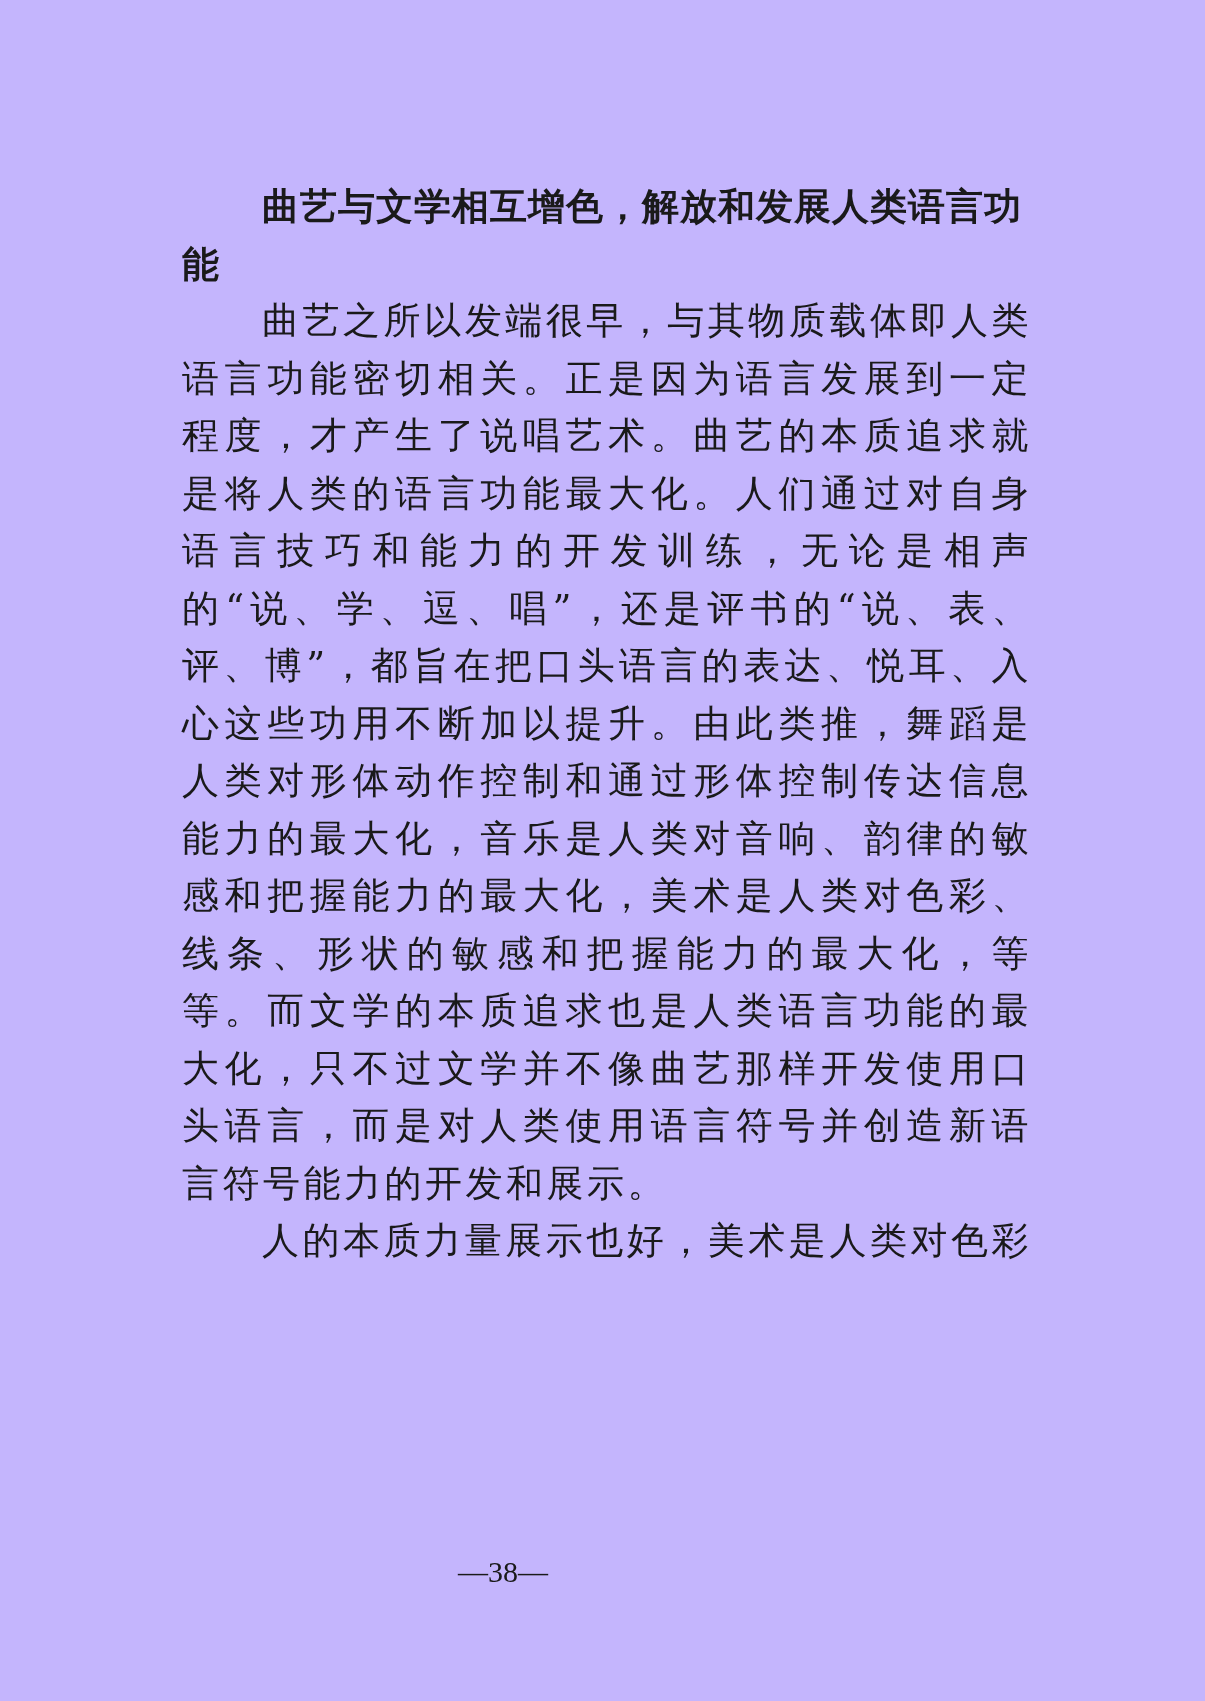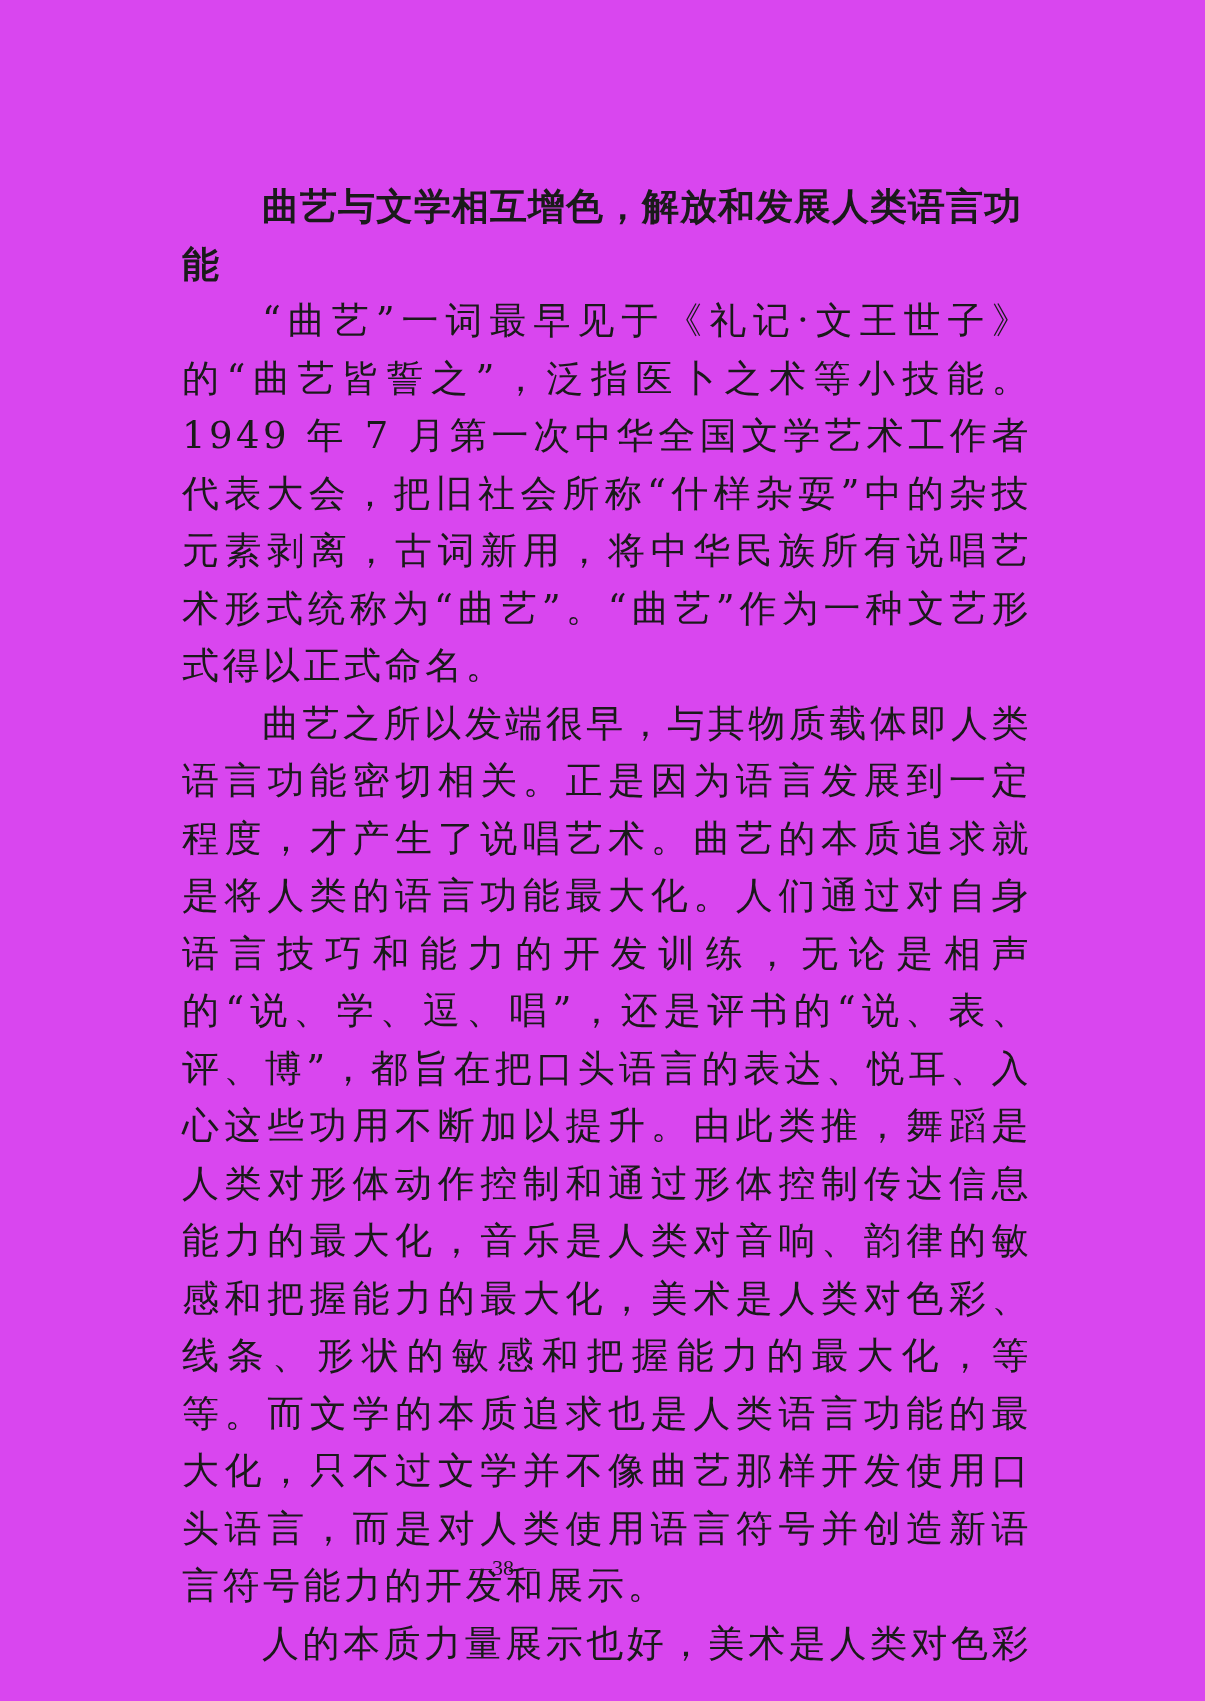--- a/index.html
+++ b/index.html
@@ -1,41 +1,40 @@
 <!DOCTYPE html>
 <html><head>
 <meta charset="utf-8">
 <style>
   html, body { margin: 0; padding: 0; background: #ffffff; }
   body { width: 1205px; height: 1701px; position: relative; overflow: hidden; }
-  .page { position: absolute; left: 0; top: 0; width: 1205px; height: 1701px; background: #d946ef; }
+  .page { position: absolute; left: 0; top: 0; width: 1205px; height: 1701px; background: #c4b5fd; }
   .heading {
     position: absolute; left: 182px; top: 178px; width: 850px;
     font-family: "DejaVu Sans", "Liberation Sans", sans-serif;
     font-weight: bold; font-size: 37px; line-height: 58px; color: #1a1a1a;
     text-indent: 80px; letter-spacing: 1px; margin: 0;
   }
   .body-text {
     position: absolute; left: 182px; top: 292px; width: 850px;
     font-family: "DejaVu Serif", "Liberation Serif", serif;
     font-size: 37px; line-height: 57.5px; color: #1a1a1a;
     letter-spacing: 3.5px;
   }
   .para { margin: 0; text-indent: 80px; text-align: justify; text-align-last: left; }
   .para.last-open { text-align-last: justify; }
   .page-number {
     position: absolute; left: 0; width: 1006px; top: 1555px; text-align: center;
     font-family: "Liberation Serif", "DejaVu Serif", serif;
-    font-size: 22px; color: #1a1a1a;
+    font-size: 30px; color: #1a1a1a;
   }
 </style>
 </head>
 <body>
 
 <div class="page">
   <h2 class="heading">曲艺与文学相互增色，解放和发展人类语言功能</h2>
   <div class="body-text">
-    <p class="para">“曲艺”一词最早见于《礼记·文王世子》的“曲艺皆誓之”，泛指医卜之术等小技能。1949 年 7 月第一次中华全国文学艺术工作者代表大会，把旧社会所称“什样杂耍”中的杂技元素剥离，古词新用，将中华民族所有说唱艺术形式统称为“曲艺”。“曲艺”作为一种文艺形式得以正式命名。</p>
     <p class="para">曲艺之所以发端很早，与其物质载体即人类语言功能密切相关。正是因为语言发展到一定程度，才产生了说唱艺术。曲艺的本质追求就是将人类的语言功能最大化。人们通过对自身语言技巧和能力的开发训练，无论是相声的“说、学、逗、唱”，还是评书的“说、表、评、博”，都旨在把口头语言的表达、悦耳、入心这些功用不断加以提升。由此类推，舞蹈是人类对形体动作控制和通过形体控制传达信息能力的最大化，音乐是人类对音响、韵律的敏感和把握能力的最大化，美术是人类对色彩、线条、形状的敏感和把握能力的最大化，等等。而文学的本质追求也是人类语言功能的最大化，只不过文学并不像曲艺那样开发使用口头语言，而是对人类使用语言符号并创造新语言符号能力的开发和展示。</p>
     <p class="para last-open">人的本质力量展示也好，美术是人类对色彩</p>
   </div>
   <div class="page-number">—38—</div>
 </div>
 
 </body></html>

